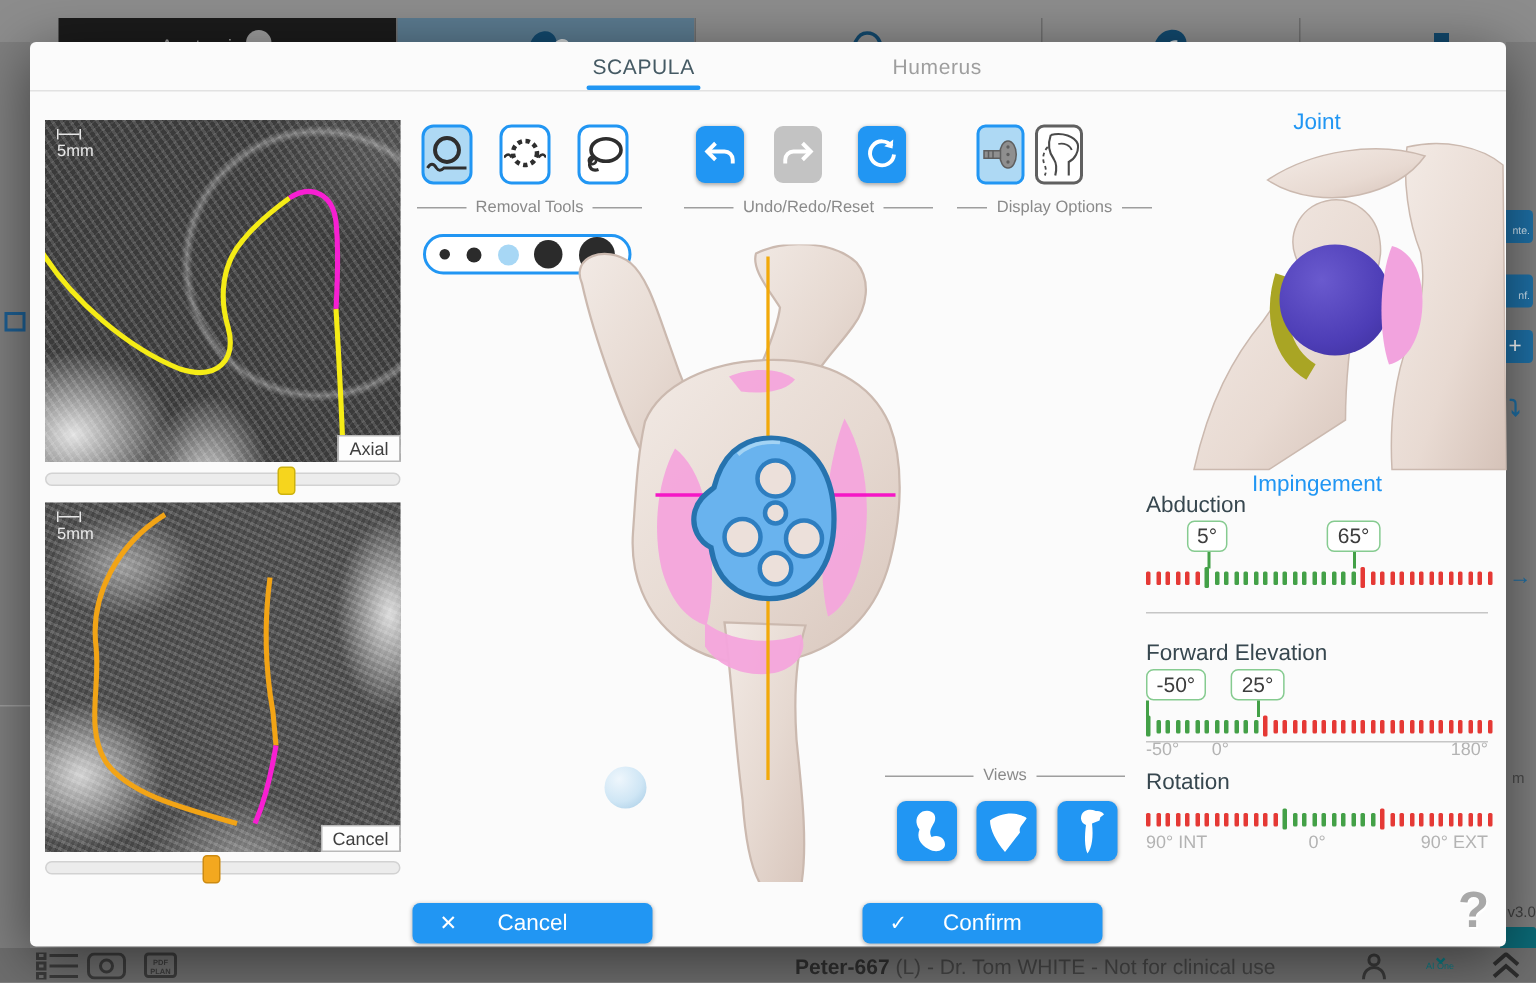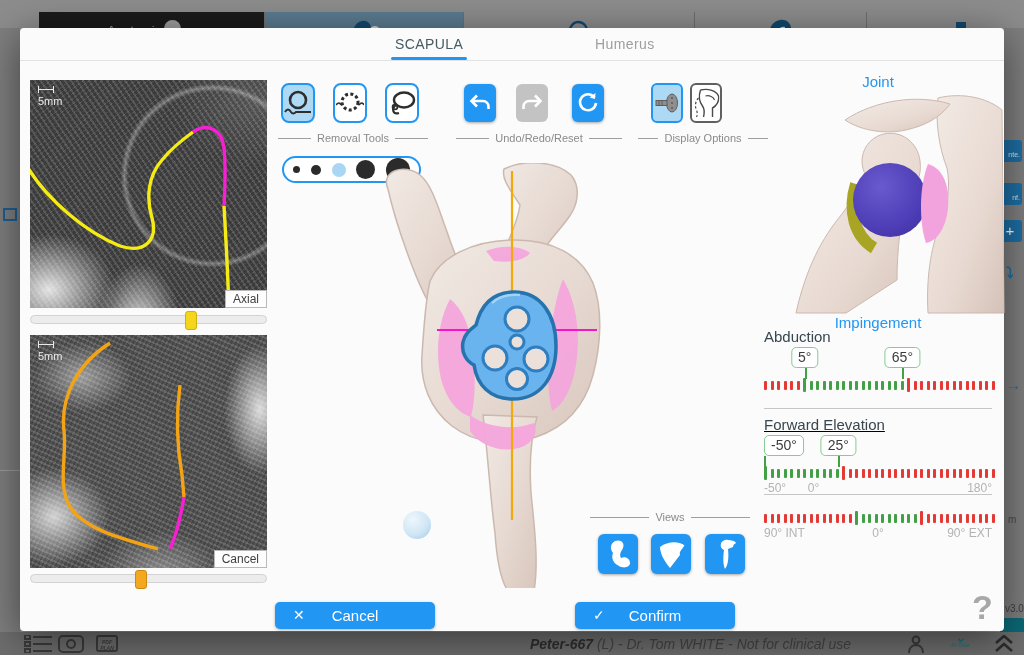--- a/index.html
+++ b/index.html
@@ -21,21 +21,21 @@
   .side-strip.right { left:1004px; width:20px; }
   .strip-sq { position:absolute; left:3px; top:180px; width:14px; height:13px; border:2px solid #1d5f93; }
   .strip-div { position:absolute; left:0; top:442px; width:20px; height:1px; background:#9d9d9d; }
   .rbtn { position:absolute; left:-6px; width:24px; height:22px; background:#1d6fa5; border-radius:3px;
           color:#cfe4f2; font-size:7px; text-align:right; padding:11px 2px 0 0; overflow:hidden; }
   .rglyph { position:absolute; left:2px; color:#1d6fa5; font-size:15px; font-weight:bold; }
   .rtext { position:absolute; left:4px; color:#4a4a4a; font-size:10px; }
   .ver-label { position:absolute; left:1px; top:575px; color:#3f3f3f; font-size:10px; }
   .teal-sq { position:absolute; left:-4px; top:590px; width:24px; height:16px; background:#0b6a77; border-radius:2px; }
 
-  .bottombar { position:absolute; left:0; top:632px; width:1024px; height:23px; background:#6e6e6e;font-style:italic; }
+  .bottombar { position:absolute; left:0; top:632px; width:1024px; height:23px; background:#6e6e6e; }
   .bb-ic { position:absolute; top:3px; }
   .bb-text { position:absolute; left:530px; top:4px; font-size:14px; color:#454545; white-space:nowrap; }
   .bb-text b { color:#2f2f2f; }
   .pdf-box { position:absolute; left:96px; top:3px; width:22px; height:17px; border:2px solid #3c3c3c; border-radius:3px;
              color:#3c3c3c; font-size:5px; font-weight:bold; line-height:6px; text-align:center; padding-top:2px; }
   .ai-one { position:absolute; left:944px; top:1px; width:32px; text-align:center; color:#0b7d85; }
   .ai-one .chev { font-size:13px; font-weight:bold; line-height:10px; letter-spacing:-1px; }
   .ai-one .lbl { font-size:6px; margin-top:-1px; }
 
   
@@ -102,21 +102,21 @@
 
   .views-label { left:570px; top:483px; width:160px; }
   .viewbtn { position:absolute; width:40px; height:40px; border-radius:6px; background:#2196f3; box-shadow:0 1px 3px rgba(0,0,0,.35); }
   .viewbtn svg { position:absolute; left:50%; top:50%; transform:translate(-50%,-50%); }
 
   
   .rp-title { position:absolute; width:228px; text-align:center; color:#2196f3; font-size:15px; }
   .joint-img { position:absolute; left:770px; top:60px; width:214px; height:225px; overflow:visible; }
   .gauge { position:absolute; left:744px; width:228px; }
   .gauge .g-name { font-size:15px; color:#37474f; margin-bottom:2px; }
-  .gauge.bordered { border-top:1px solid #c6c6c6; padding-top:7px;text-decoration:underline; }
+  .gauge.bordered { border-top:1px solid #c6c6c6; padding-top:18px; }
   .g-badges { position:relative; height:22px; margin-top:2px; }
   .g-badge { position:absolute; top:0; height:21px; background:#fff; border:1.5px solid #86cb90; border-radius:5px;
              padding:0 6px; font-size:14px; color:#3d3d3d; display:flex; align-items:baseline; gap:2px; white-space:nowrap; line-height:18px; }
   .g-badge .g-suf { font-size:10px; }
   .g-stem { position:absolute; top:21px; width:2px; height:11px; background:#43a047; }
   .g-scale { position:relative; height:14px; margin-top:9px; }
   .g-tick { position:absolute; top:3px; width:3px; height:9px; border-radius:1px; }
   .g-tick.tk-r { background:#e53935; } .g-tick.tk-g { background:#43a047; }
   .g-tick.tall { top:0; height:14px; }
   .g-labels { position:relative; height:13px; margin-top:1px; }
@@ -509,20 +509,21 @@
           <div class="g-tick tk-r" style="left: 97.1429%;"></div>
           <div class="g-tick tk-r" style="left: 100%;"></div>
         </div>
       <div class="g-labels">
           <div class="g-label" style="left: 0%; transform: translateX(0px);">-50°</div>
           <div class="g-label" style="left: 21.7391%; transform: translateX(-50%);">0°</div>
           <div class="g-label" style="left: 100%; transform: translateX(-100%);">180°</div>
         </div>
     </div>
     <div class="gauge bordered" style="top:466px;">
+      <div class="g-name">Rotation</div>
       <div class="g-scale">
           <div class="g-tick tk-r" style="left: 0%;"></div>
           <div class="g-tick tk-r" style="left: 2.85714%;"></div>
           <div class="g-tick tk-r" style="left: 5.71429%;"></div>
           <div class="g-tick tk-r" style="left: 8.57143%;"></div>
           <div class="g-tick tk-r" style="left: 11.4286%;"></div>
           <div class="g-tick tk-r" style="left: 14.2857%;"></div>
           <div class="g-tick tk-r" style="left: 17.1429%;"></div>
           <div class="g-tick tk-r" style="left: 20%;"></div>
           <div class="g-tick tk-r" style="left: 22.8571%;"></div>

